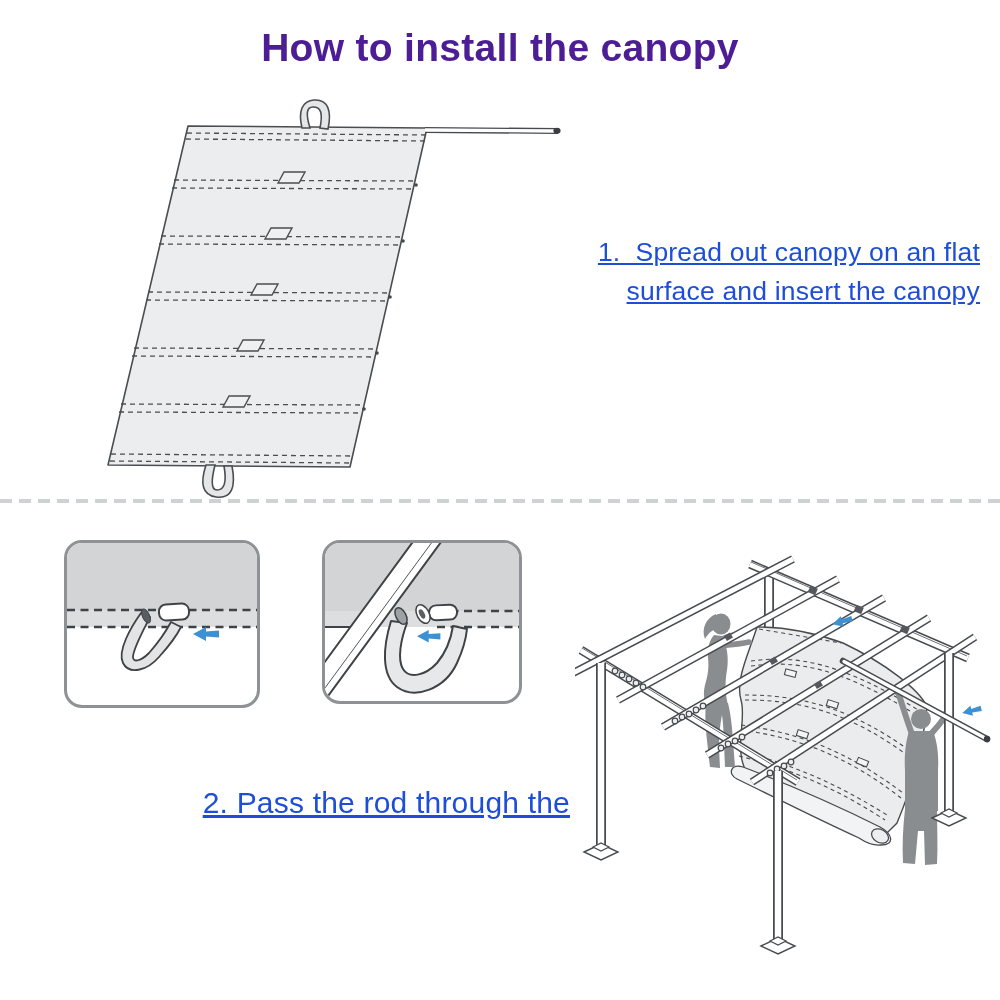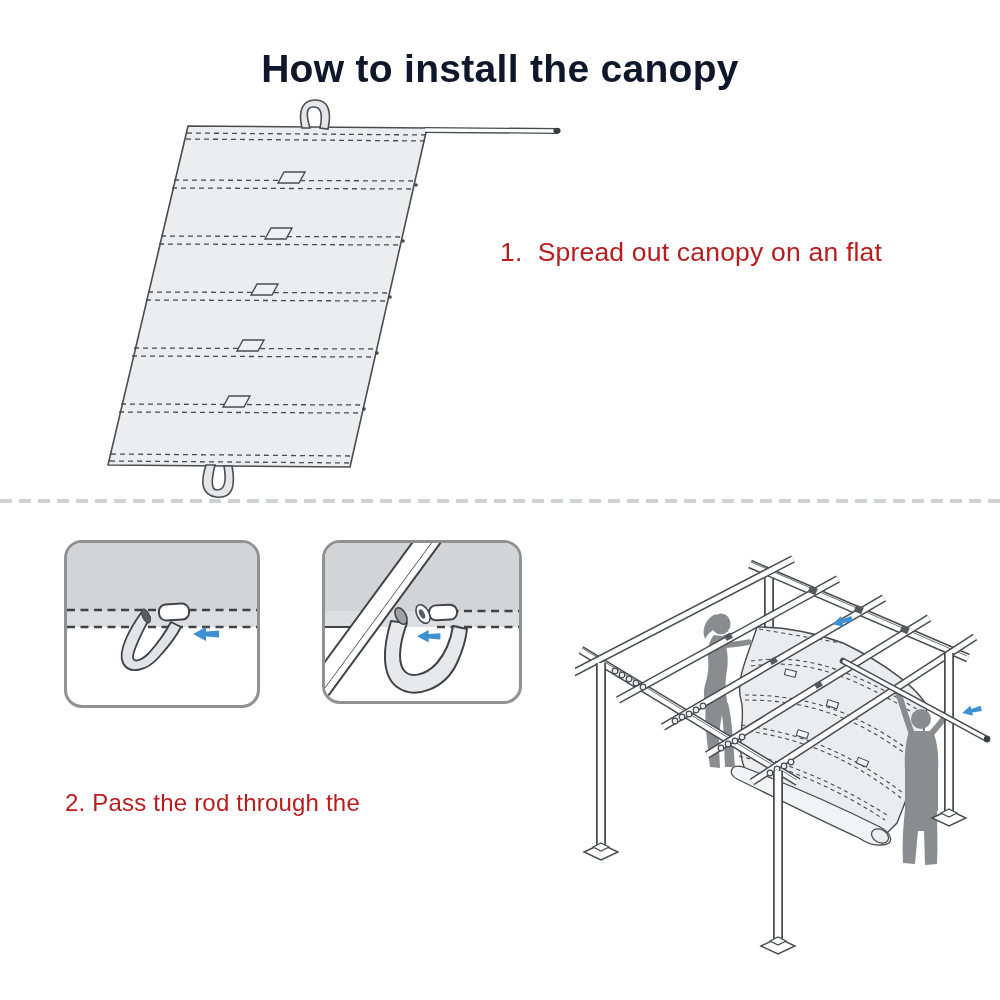--- a/index.html
+++ b/index.html
@@ -3,29 +3,29 @@
 <meta charset="utf-8">
 <style>
   html,body{margin:0;padding:0;}
   body{
     width:1000px;height:1000px;position:relative;background:#ffffff;
     font-family:"Liberation Sans","DejaVu Sans",sans-serif;overflow:hidden;
   }
   .abs{position:absolute;}
   #page-title{
     top:26px;left:0;width:1000px;text-align:center;
-    font-size:39px;font-weight:bold;color:#0f172a;letter-spacing:.3px;margin-top:21px;
+    font-size:39px;font-weight:bold;color:#4c1d95;letter-spacing:.3px;
   }
   .step-text{
-    text-align:left;color:#b91c1c;font-size:26.5px;line-height:39px;
-    font-weight:400;letter-spacing:.2px;
+    text-align:right;color:#1d4ed8;font-size:26.5px;line-height:39px;
+    font-weight:400;letter-spacing:.2px;text-decoration:underline;
   }
   .step-text .line{white-space:pre-wrap;}
   #step1-text{left:500px;top:233px;width:480px;}
-  #step2-text{left:65px;top:783px;width:505px;line-height:40px;font-size:24px;}
+  #step2-text{left:65px;top:783px;width:505px;line-height:40px;font-size:30px;}
   #section-divider{
     left:0;top:499px;width:1000px;height:4px;
     background:repeating-linear-gradient(90deg,#cfd2d4 0 12px,transparent 12px 19px);
   }
   .detail-card{
     box-sizing:border-box;border:3px solid #8f9295;border-radius:18px;
     background:#ffffff;overflow:hidden;
   }
   #loop-detail-card{left:64px;top:540px;width:196px;height:168px;}
   #rod-loop-detail-card{left:322px;top:540px;width:200px;height:164px;}
@@ -85,20 +85,21 @@
 
   <g>
     <line x1="365" y1="35" x2="498" y2="36" stroke="#474b4f" stroke-width="6"></line>
     <line x1="365" y1="35" x2="496" y2="36" stroke="#ffffff" stroke-width="3.4"></line>
     <ellipse cx="497" cy="35.8" rx="3.6" ry="3" fill="#3a3e42"></ellipse>
   </g>
 </svg>
 
 <div class="abs step-text" id="step1-text">
   <div class="line">1.  Spread out canopy on an flat</div>
+  <div class="line">surface and insert the canopy</div>
 </div>
 
 <div class="abs" id="section-divider"></div>
 
 <div class="abs detail-card" id="loop-detail-card">
   <svg width="190" height="162" viewBox="0 0 190 162">
     <rect x="0" y="0" width="190" height="67" fill="#d2d4d6"></rect>
     <rect x="0" y="67" width="190" height="17" fill="#dcdee0"></rect>
     <g stroke="#3f4347" stroke-width="2.4" stroke-dasharray="8 5.5">
       <line x1="0" y1="67" x2="190" y2="67"></line>

